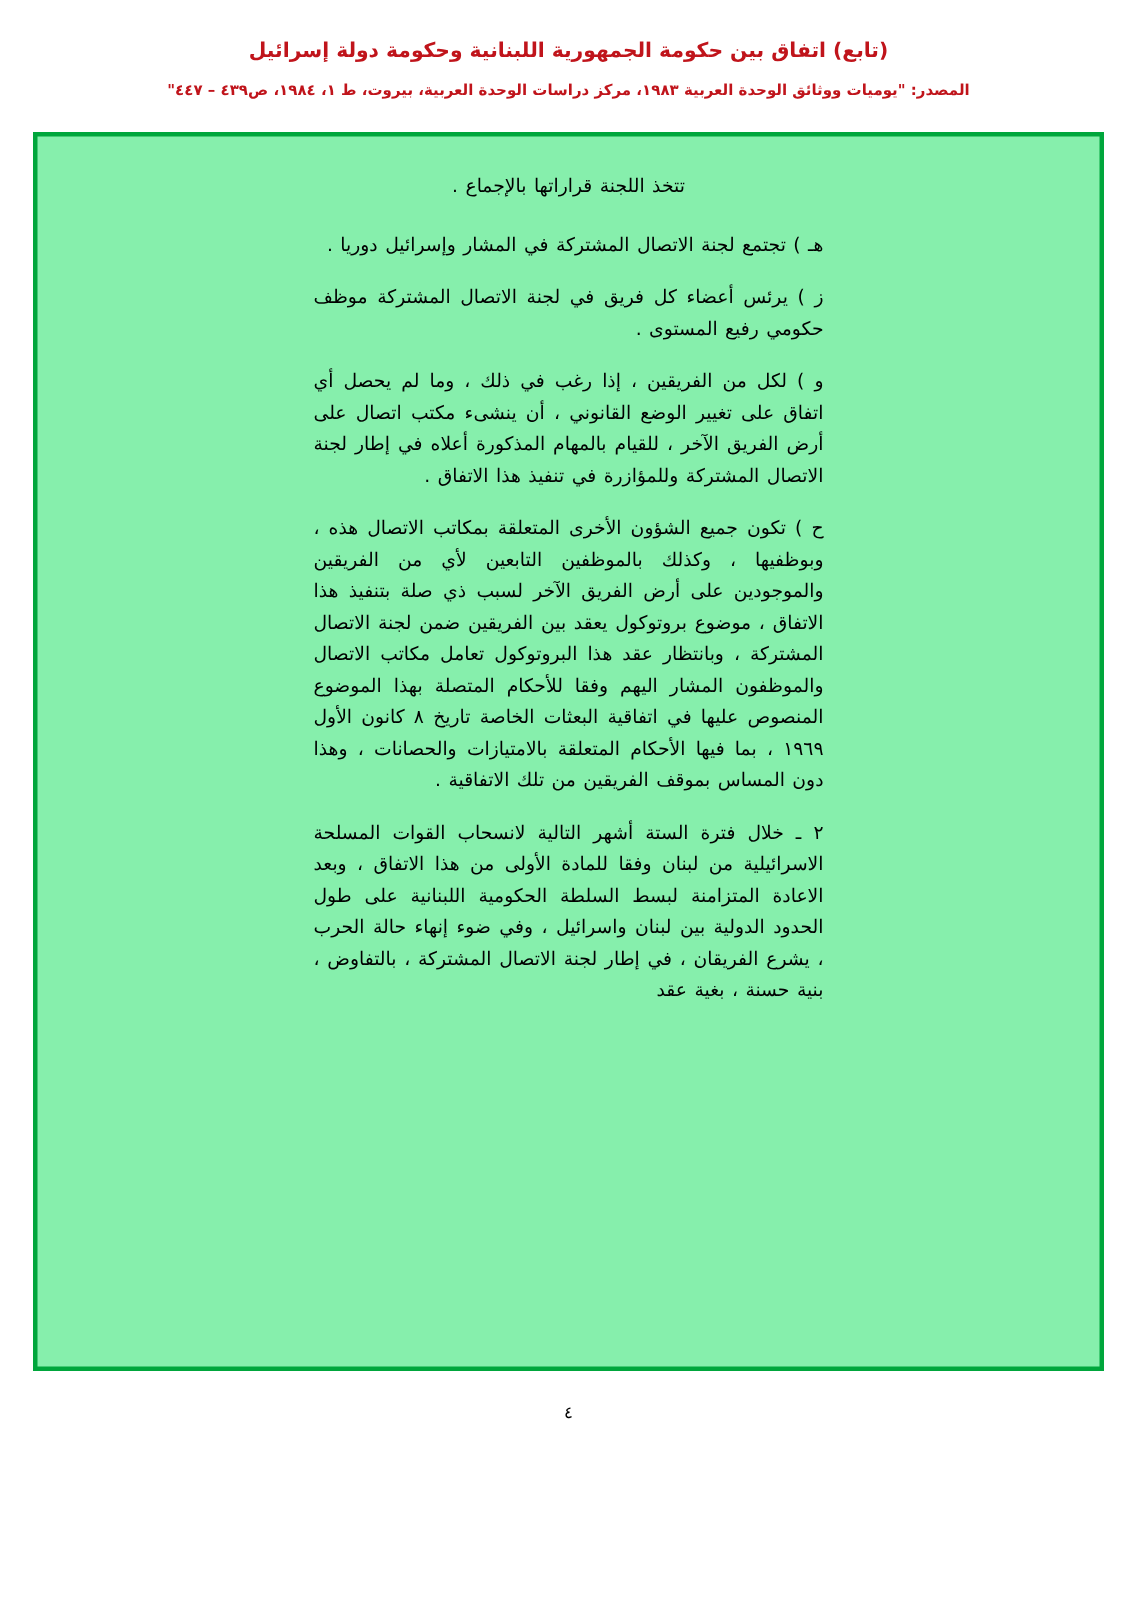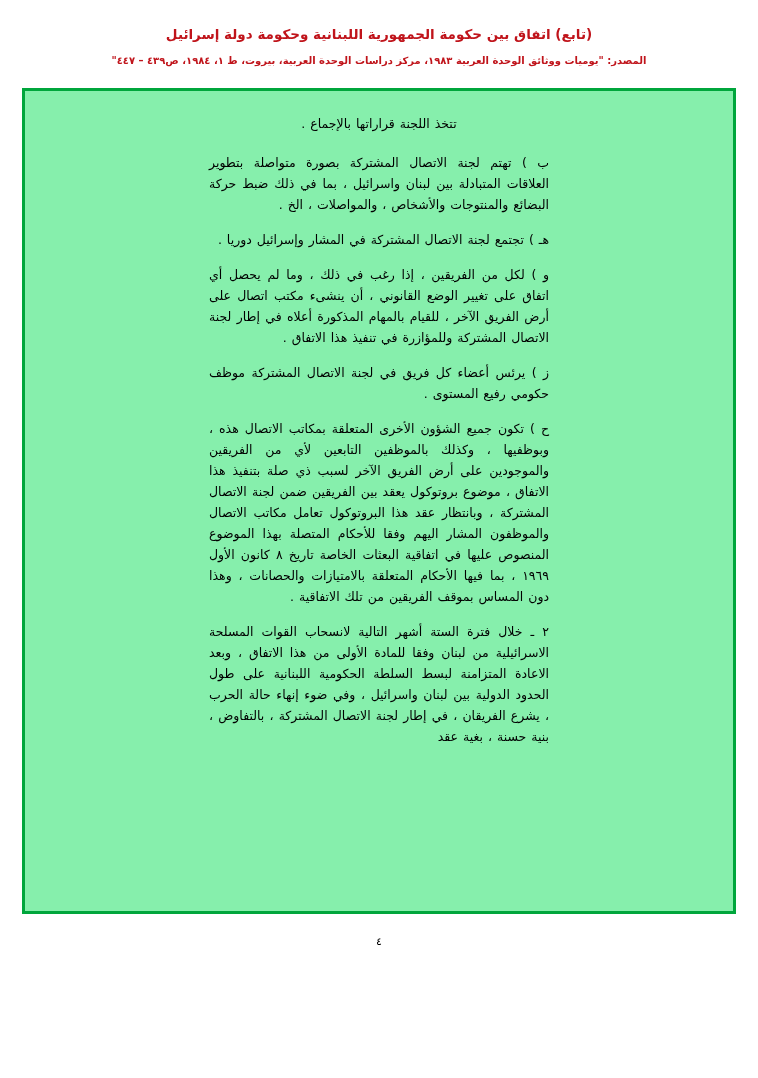--- a/index.html
+++ b/index.html
@@ -111,24 +111,23 @@
 
   <div class="doc-title">(تابع) اتفاق بين حكومة الجمهورية اللبنانية وحكومة دولة إسرائيل</div>
 
   <div class="doc-source">المصدر: "يوميات ووثائق الوحدة العربية ١٩٨٣، مركز دراسات الوحدة العربية، بيروت، ط ١، ١٩٨٤، ص٤٣٩ – ٤٤٧"</div>
 
   <div class="frame">
     <div class="body-col">
       <div class="col-inner">
 
         <p class="para first">تتخذ اللجنة قراراتها بالإجماع .</p>
-        <p class="para">ب ) تهتم لجنة الاتصال المشتركة بصورة متواصلة بتطوير العلاقات المتبادلة بين لبنان واسرائيل ، بما في ذلك ضبط حركة البضائع والمنتوجات والأشخاص ، والمواصلات ، الخ .</p>
         <p class="para">هـ ) تجتمع لجنة الاتصال المشتركة في المشار وإسرائيل دوريا .</p>
+        <p class="para">ز ) يرئس أعضاء كل فريق في لجنة الاتصال المشتركة موظف حكومي رفيع المستوى .</p>
         <p class="para">و ) لكل من الفريقين ، إذا رغب في ذلك ، وما لم يحصل أي اتفاق على تغيير الوضع القانوني ، أن ينشىء مكتب اتصال على أرض الفريق الآخر ، للقيام بالمهام المذكورة أعلاه في إطار لجنة الاتصال المشتركة وللمؤازرة في تنفيذ هذا الاتفاق .</p>
-        <p class="para">ز ) يرئس أعضاء كل فريق في لجنة الاتصال المشتركة موظف حكومي رفيع المستوى .</p>
         <p class="para">ح ) تكون جميع الشؤون الأخرى المتعلقة بمكاتب الاتصال هذه ، وبوظفيها ، وكذلك بالموظفين التابعين لأي من الفريقين والموجودين على أرض الفريق الآخر لسبب ذي صلة بتنفيذ هذا الاتفاق ، موضوع بروتوكول يعقد بين الفريقين ضمن لجنة الاتصال المشتركة ، وبانتظار عقد هذا البروتوكول تعامل مكاتب الاتصال والموظفون المشار اليهم وفقا للأحكام المتصلة بهذا الموضوع المنصوص عليها في اتفاقية البعثات الخاصة تاريخ ٨ كانون الأول ١٩٦٩ ، بما فيها الأحكام المتعلقة بالامتيازات والحصانات ، وهذا دون المساس بموقف الفريقين من تلك الاتفاقية .</p>
         <p class="para">٢ ـ خلال فترة الستة أشهر التالية لانسحاب القوات المسلحة الاسرائيلية من لبنان وفقا للمادة الأولى من هذا الاتفاق ، وبعد الاعادة المتزامنة لبسط السلطة الحكومية اللبنانية على طول الحدود الدولية بين لبنان واسرائيل ، وفي ضوء إنهاء حالة الحرب ، يشرع الفريقان ، في إطار لجنة الاتصال المشتركة ، بالتفاوض ، بنية حسنة ، بغية عقد</p>
 
       </div>
     </div>
   </div>
 
   <div class="page-number">٤</div>
 
 </div>

